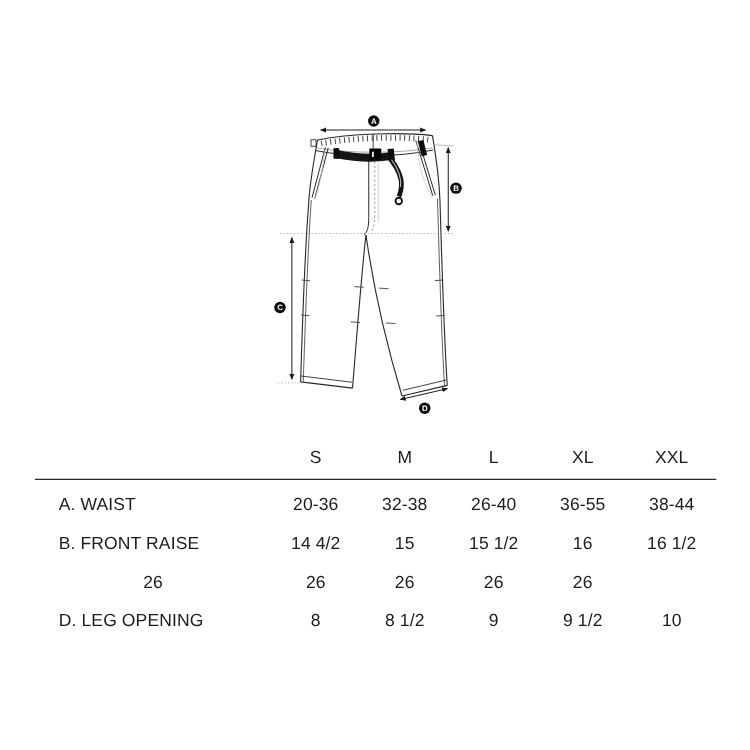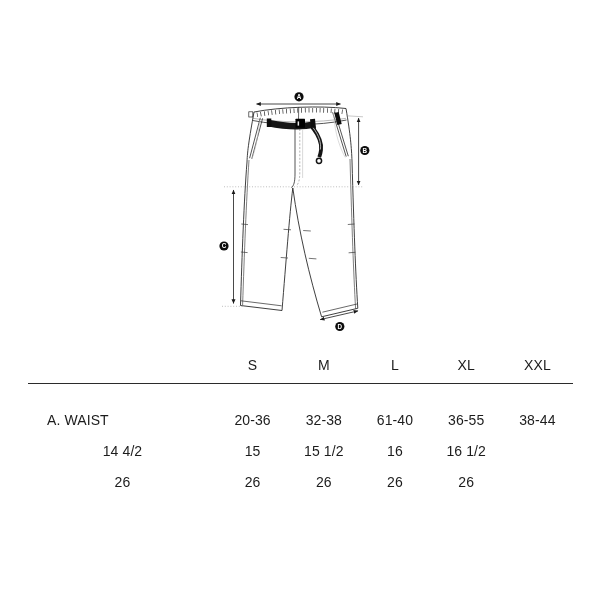--- a/index.html
+++ b/index.html
@@ -9,21 +9,21 @@
   }
   .diagram-wrap{position:absolute;left:0;top:0;width:600px;height:345px;}
   
   .size-table{
     position:absolute;left:28px;top:346px;width:545px;
     font-size:14px;color:#1c1c1c;letter-spacing:.1px;
   }
   .t-row{display:grid;grid-template-columns:189px repeat(5,1fr);align-items:center;}
   .t-head{height:37px;border-bottom:1px solid #2b2b2b;}
   .t-body-row{height:31px;}
-  .t-body-first{margin-top:20px;}
+  .t-body-first{margin-top:3px;}
   .cell{text-align:center;white-space:nowrap;}
   .label-cell{text-align:left;padding-left:19px;}
   .mletter{font-family:"Liberation Sans",sans-serif;font-size:6.3px;font-weight:bold;fill:#ffffff;text-anchor:middle;}
 </style>
 </head>
 <body>
 
 <div class="canvas">
 
   <div class="diagram-wrap">
@@ -139,36 +139,45 @@
       <div class="cell">M</div>
       <div class="cell">L</div>
       <div class="cell">XL</div>
       <div class="cell">XXL</div>
     </div>
 
     <div class="t-row t-body-row t-body-first">
       <div class="cell label-cell">A. WAIST</div>
       <div class="cell">20-36</div>
       <div class="cell">32-38</div>
-      <div class="cell">61-40</div>
+      <div class="cell">26-40</div>
       <div class="cell">36-55</div>
       <div class="cell">38-44</div>
     </div>
 
     <div class="t-row t-body-row">
+      <div class="cell label-cell">B. FRONT RAISE</div>
       <div class="cell">14 4/2</div>
       <div class="cell">15</div>
       <div class="cell">15 1/2</div>
       <div class="cell">16</div>
       <div class="cell">16 1/2</div>
     </div>
 
     <div class="t-row t-body-row">
       <div class="cell">26</div>
       <div class="cell">26</div>
       <div class="cell">26</div>
       <div class="cell">26</div>
       <div class="cell">26</div>
     </div>
 
+    <div class="t-row t-body-row">
+      <div class="cell label-cell">D. LEG OPENING</div>
+      <div class="cell">8</div>
+      <div class="cell">8 1/2</div>
+      <div class="cell">9</div>
+      <div class="cell">9 1/2</div>
+      <div class="cell">10</div>
+    </div>
   </div>
 
 </div>
 
 </body></html>

